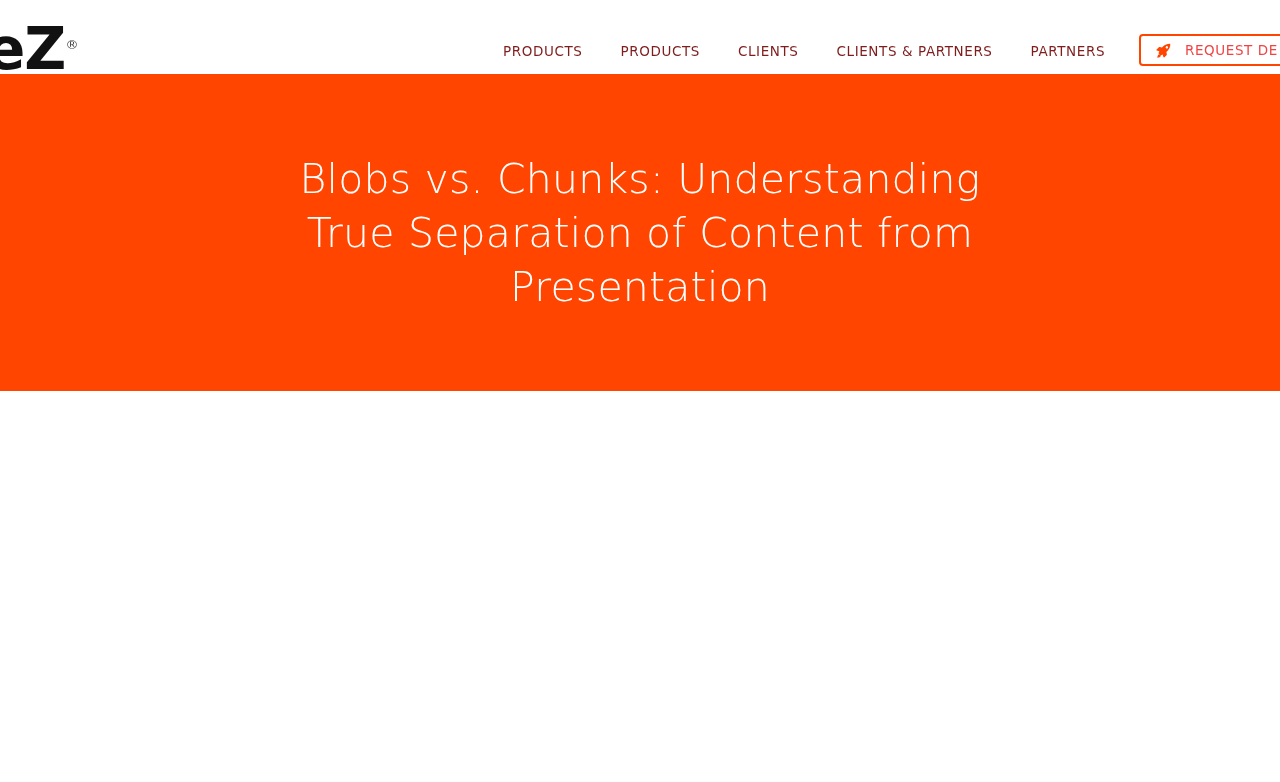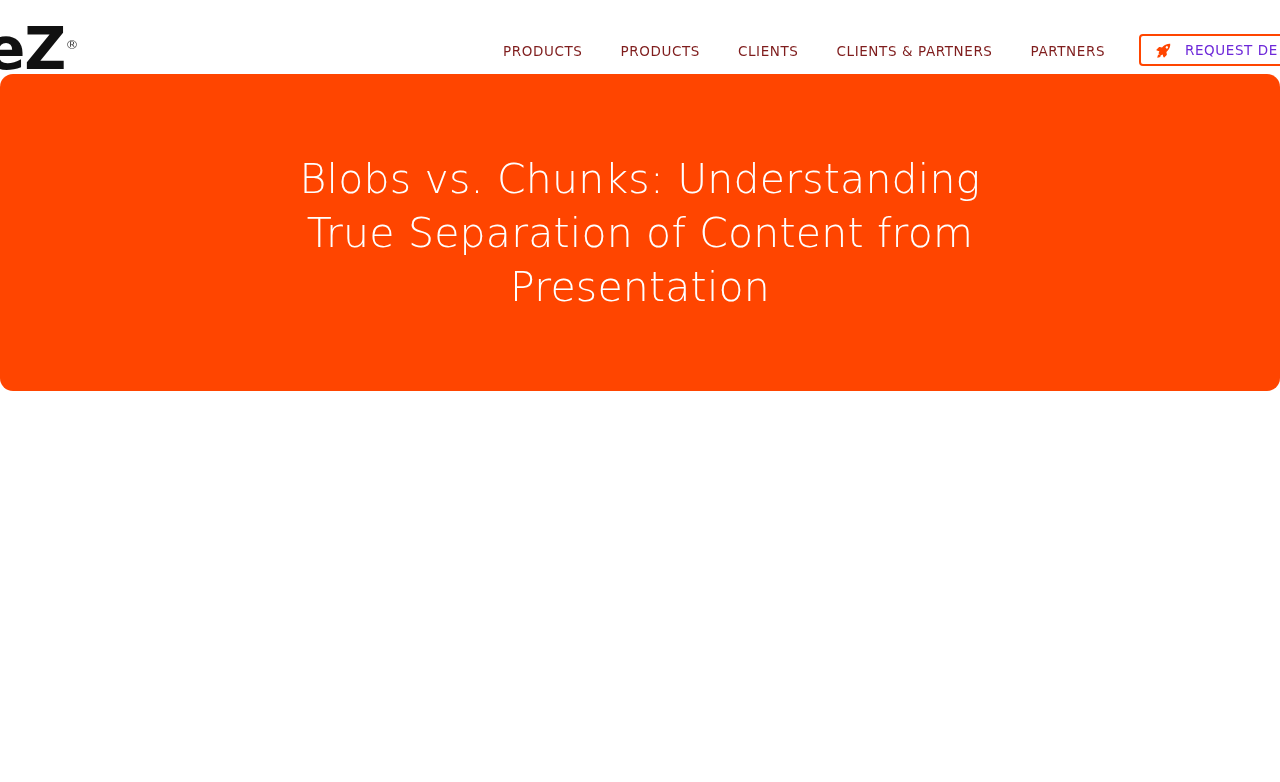--- a/index.html
+++ b/index.html
@@ -70,38 +70,37 @@
     gap: 13px;
     background: #ffffff;
     white-space: nowrap;
     cursor: pointer;
     overflow: hidden;
     width: 200px;
   }
   .cta-label {
     font-size: 13.5px;
     letter-spacing: 0.6px;
-    color: #6d28d9;
+    color: #ef4444;
   }
   .rocket {
     flex: 0 0 auto;
     width: 17px;
     height: 17px;
     display: block;
   }
 
   
   .hero {
     width: 1280px;
     height: 317px;
     background: #ff4500;
     display: flex;
     align-items: center;
     justify-content: center;
-    border-radius: 13px;
   }
   .hero-title {
     width: 700px;
     margin: 0;
     text-align: center;
     color: #ffffff;
     font-size: 41px;
     font-weight: 300;
     line-height: 54px;
     letter-spacing: 0.2px;

